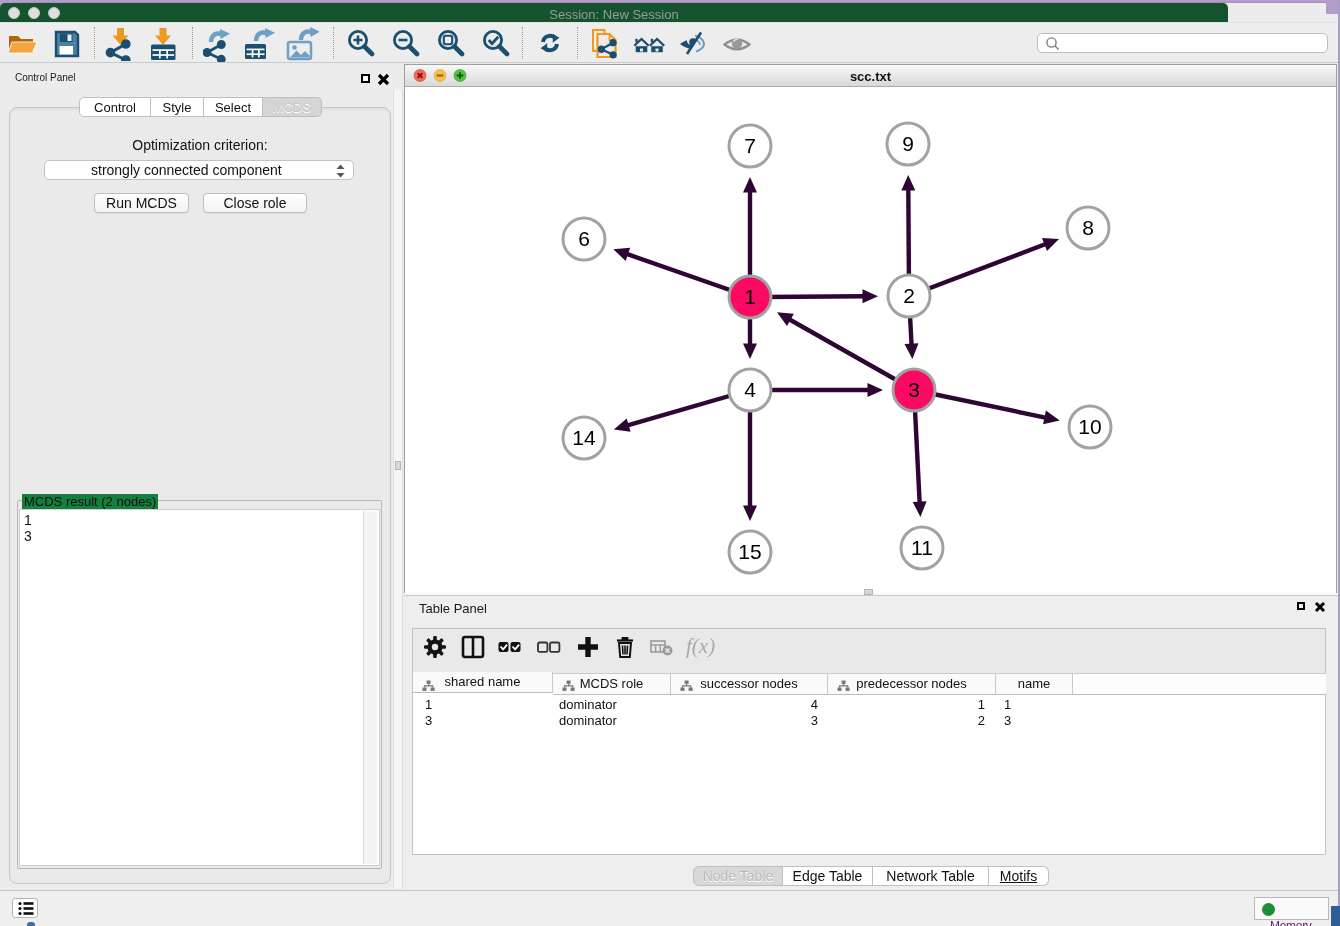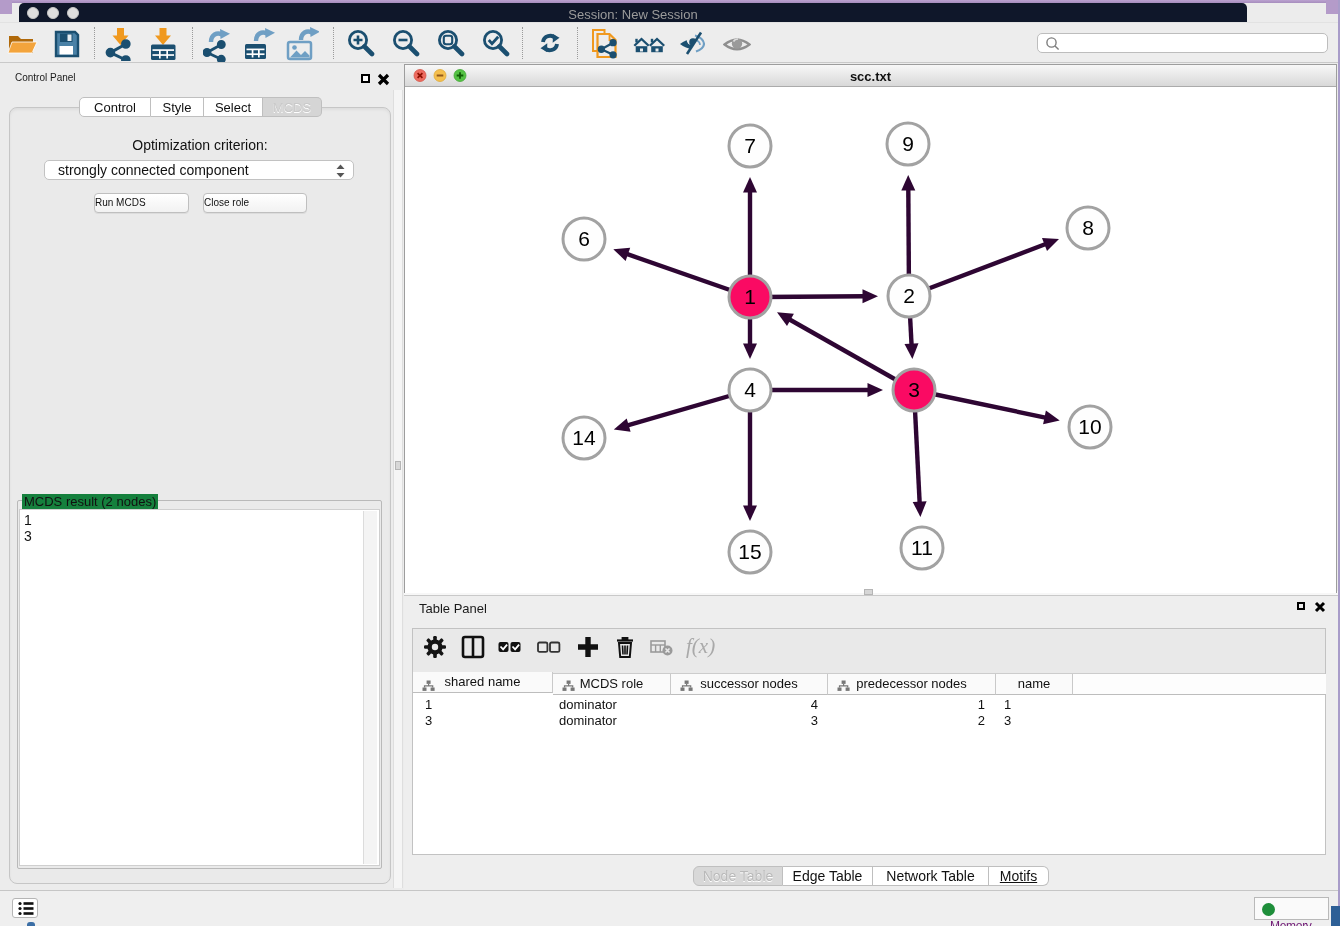--- a/index.html
+++ b/index.html
@@ -1,26 +1,26 @@
 <!DOCTYPE html>
 <html><head><meta charset="utf-8"><style>
 * { margin:0; padding:0; box-sizing:border-box; }
 html,body { width:1340px; height:926px; font-family:"Liberation Sans",sans-serif; background:#ececec; position:relative; overflow:hidden; }
 .abs { position:absolute; }
 .tl-gray { width:12px; height:12px; border-radius:50%; background:#dedede; border:1px solid #c6c6c6; display:inline-block; }
 .sep { position:absolute; top:27px; height:32px; width:0; border-left:1px dotted #9a9a9a; }
 .ticon { position:absolute; }
 .searchbox { position:absolute; left:1037px; top:33px; width:291px; height:20px; background:#fff; border:1px solid #bdbdbd; border-radius:5px; }
-.btn { background:linear-gradient(#ffffff,#f2f2f2); border:1px solid #bfbfbf; border-radius:4px; font-size:10px; color:#111; text-align:left; position:absolute; box-shadow:0 1px 0 rgba(0,0,0,0.06); }
+.btn { background:linear-gradient(#ffffff,#f2f2f2); border:1px solid #bfbfbf; border-radius:4px; font-size:14px; color:#111; text-align:center; position:absolute; box-shadow:0 1px 0 rgba(0,0,0,0.06); }
 </style></head><body>
 <div class="abs" style="left:0;top:0;width:1340px;height:3px;background:linear-gradient(#bba2d0,#a68dbd);"></div>
 <div class="abs" style="left:1338px;top:0;width:2px;height:926px;background:#a89cc9;z-index:50;"></div>
 <div class="abs" style="left:0;top:0;width:12px;height:14px;background:#b49bc9;"></div>
 <div class="abs" style="left:1326px;top:0;width:14px;height:14px;background:#b49bc9;"></div>
-<div class="abs" style="left:0;top:3px;width:1228px;height:19px;background:#0f172a;border-top-right-radius:5px;border-top-left-radius:5px;margin-left:19px;">
+<div class="abs" style="left:0;top:3px;width:1228px;height:19px;background:#14532d;border-top-right-radius:5px;border-top-left-radius:5px;">
     <span class="tl-gray abs" style="left:8px;top:4px;"></span>
     <span class="tl-gray abs" style="left:28px;top:4px;"></span>
     <span class="tl-gray abs" style="left:48px;top:4px;"></span>
     <div style="text-align:center;font-size:13px;color:#9b9b9b;padding-top:4px;">Session: New Session</div>
   </div>
 <div class="abs" style="left:0;top:22px;width:1338px;height:41px;background:#ededed;border-bottom:1px solid #c9c9c9;border-top:1px solid #e2e2e2;"></div>
 <div class="ticon" style="left:6px;top:28px;width:32px;height:32px;"><svg width="32" height="32" viewBox="0 0 32 32">
       <path d="M3 8 h9 l3 3 h12 v14 h-24 z" fill="#b0690a"></path>
       <path d="M6 14 h25 l-5 11 h-24 z" fill="#f3a43c" stroke="#fff" stroke-width="0.8"></path>
     </svg></div>
@@ -164,21 +164,21 @@
 <div class="abs" style="left:361px;top:74px;width:9px;height:9px;border:2px solid #000;background:#fff;"></div>
 <svg class="abs" style="left:377px;top:73px;" width="13" height="13" viewBox="0 0 13 13">
     <path d="M2 2 L11 11 M11 2 L2 11" stroke="#000" stroke-width="3.2"></path>
   </svg>
 <div class="abs" style="left:9px;top:107px;width:382px;height:777px;background:#eaeaea;border:1px solid #c6c6c6;border-radius:8px;box-shadow:inset 0 2px 3px rgba(0,0,0,0.05);"></div>
 <div class="abs" style="left:79px;top:97px;width:72px;height:20px;background:#fff;border:1px solid #bfbfbf;border-left:none;font-size:13px;color:#111;text-align:center;line-height:19px;border-top-left-radius:5px;border-bottom-left-radius:5px;border-left:1px solid #bfbfbf;">Control</div>
 <div class="abs" style="left:151px;top:97px;width:53px;height:20px;background:#fff;border:1px solid #bfbfbf;border-left:none;font-size:13px;color:#111;text-align:center;line-height:19px;">Style</div>
 <div class="abs" style="left:204px;top:97px;width:59px;height:20px;background:#fff;border:1px solid #bfbfbf;border-left:none;font-size:13px;color:#111;text-align:center;line-height:19px;">Select</div>
 <div class="abs" style="left:263px;top:97px;width:59px;height:20px;background:#d5d5d5;border:1px solid #bfbfbf;border-left:none;font-size:13px;color:#c9c9c9;text-align:center;line-height:19px;border-top-right-radius:5px;border-bottom-right-radius:5px;text-shadow:0 1px 0 #fff;">MCDS</div>
 <div class="abs" style="left:0;top:137px;width:400px;text-align:center;font-size:14px;color:#111;">Optimization criterion:</div>
-<div class="abs" style="left:44px;top:160px;width:310px;height:20px;background:#fff;border:1px solid #c2c2c2;border-radius:5px;">
+<div class="abs" style="left:44px;top:160px;width:310px;height:20px;background:#fff;border:1px solid #c2c2c2;border-radius:5px;padding-left:33px;">
     <div style="font-size:14px;color:#111;padding:1px 0 0 13px;">strongly connected component</div>
     <svg width="11" height="14" viewBox="0 0 11 14" style="position:absolute;right:7px;top:3px;">
       <path d="M5.5 0.5 L9.5 5 H1.5 z" fill="#555"></path>
       <path d="M5.5 13.5 L9.5 9 H1.5 z" fill="#555"></path>
     </svg>
   </div>
 <div class="btn" style="left:94px;top:193px;width:95px;height:20px;line-height:18px;">Run MCDS</div>
 <div class="btn" style="left:203px;top:193px;width:104px;height:20px;line-height:18px;">Close role</div>
 <div class="abs" style="left:17px;top:500px;width:365px;height:369px;border:1px solid #b9b9b9;border-radius:2px;"></div>
 <div class="abs" style="left:22px;top:494px;background:#15803d;padding:0 2px;font-size:13px;color:#111;">MCDS result (2 nodes)</div>

